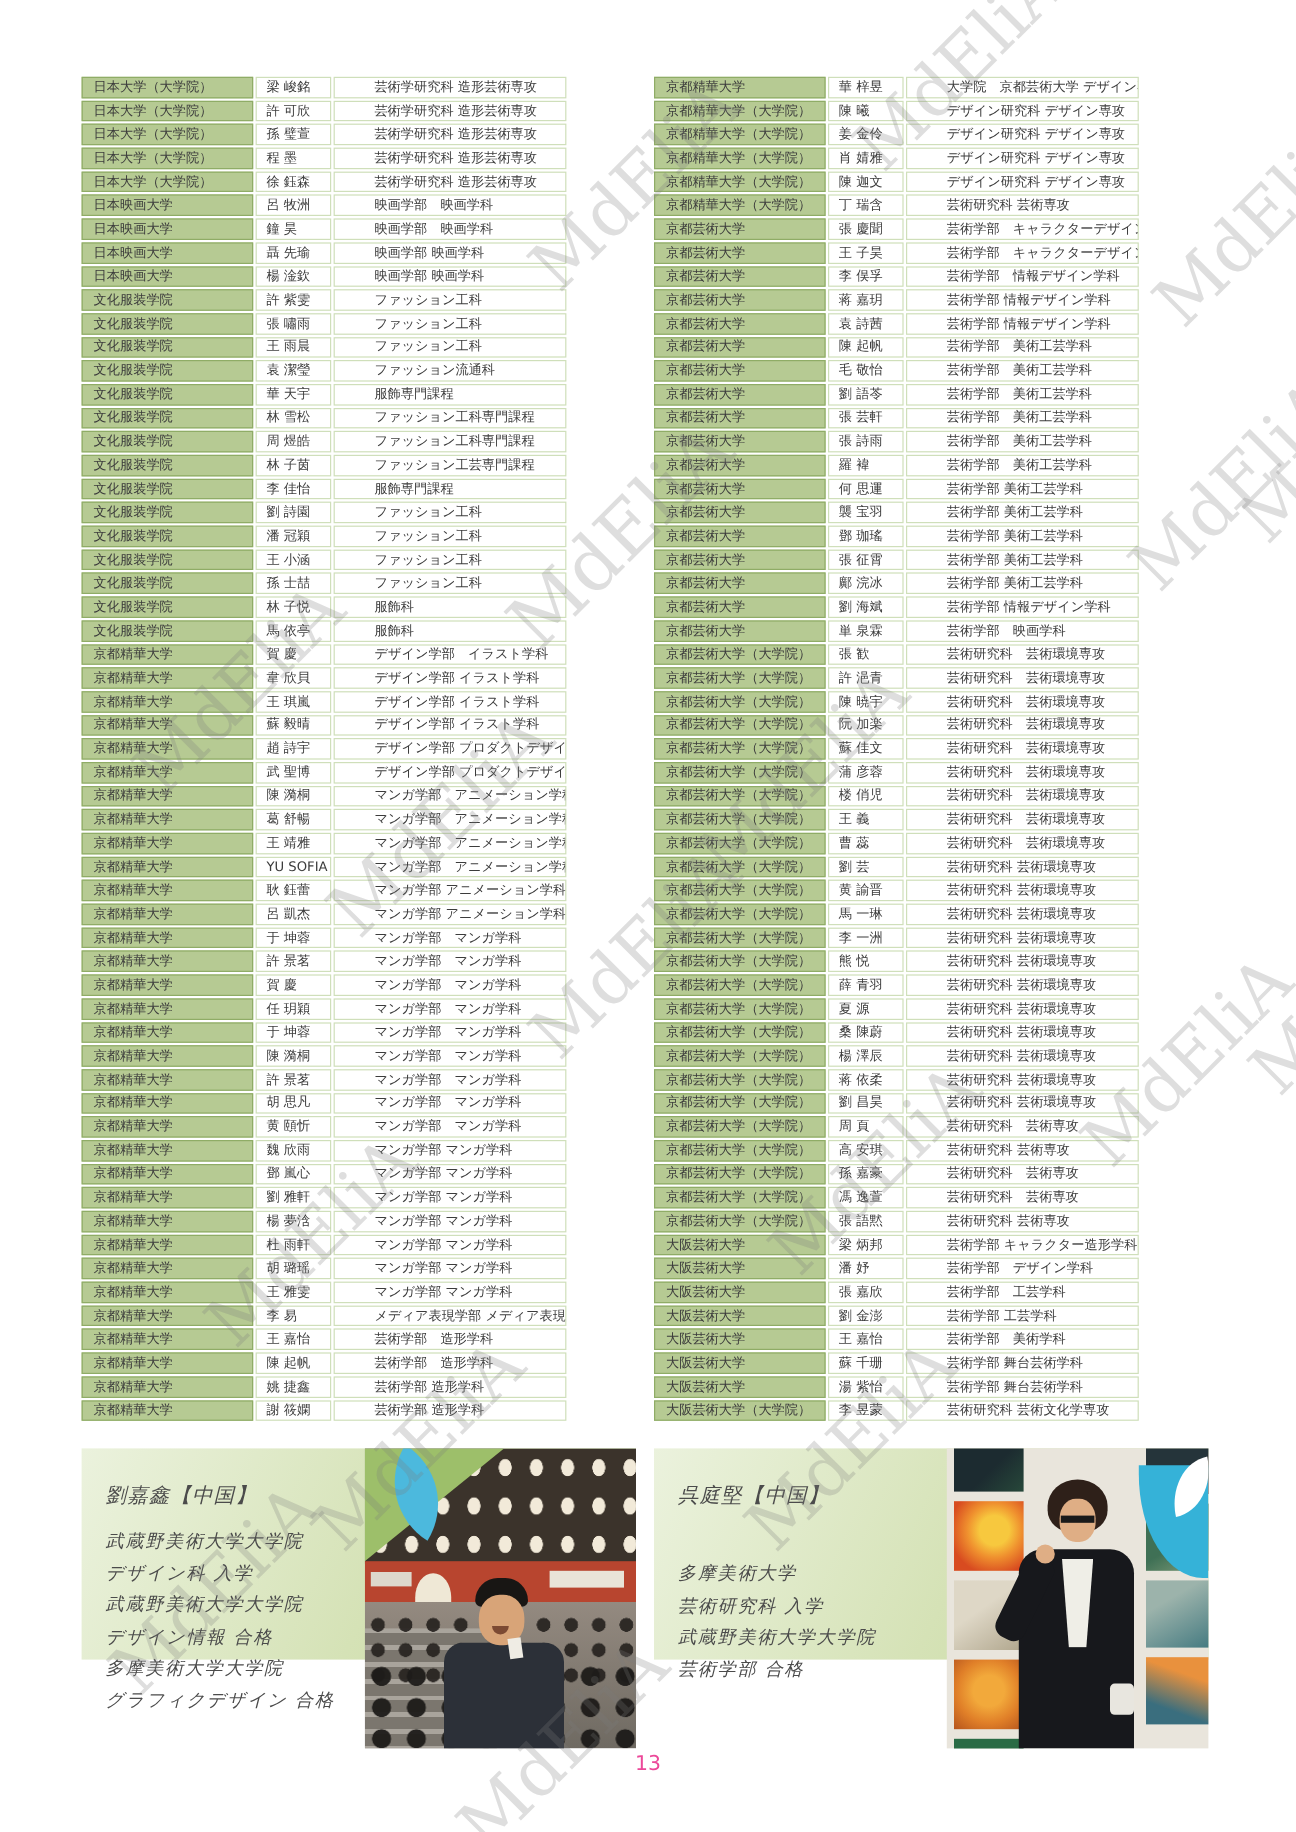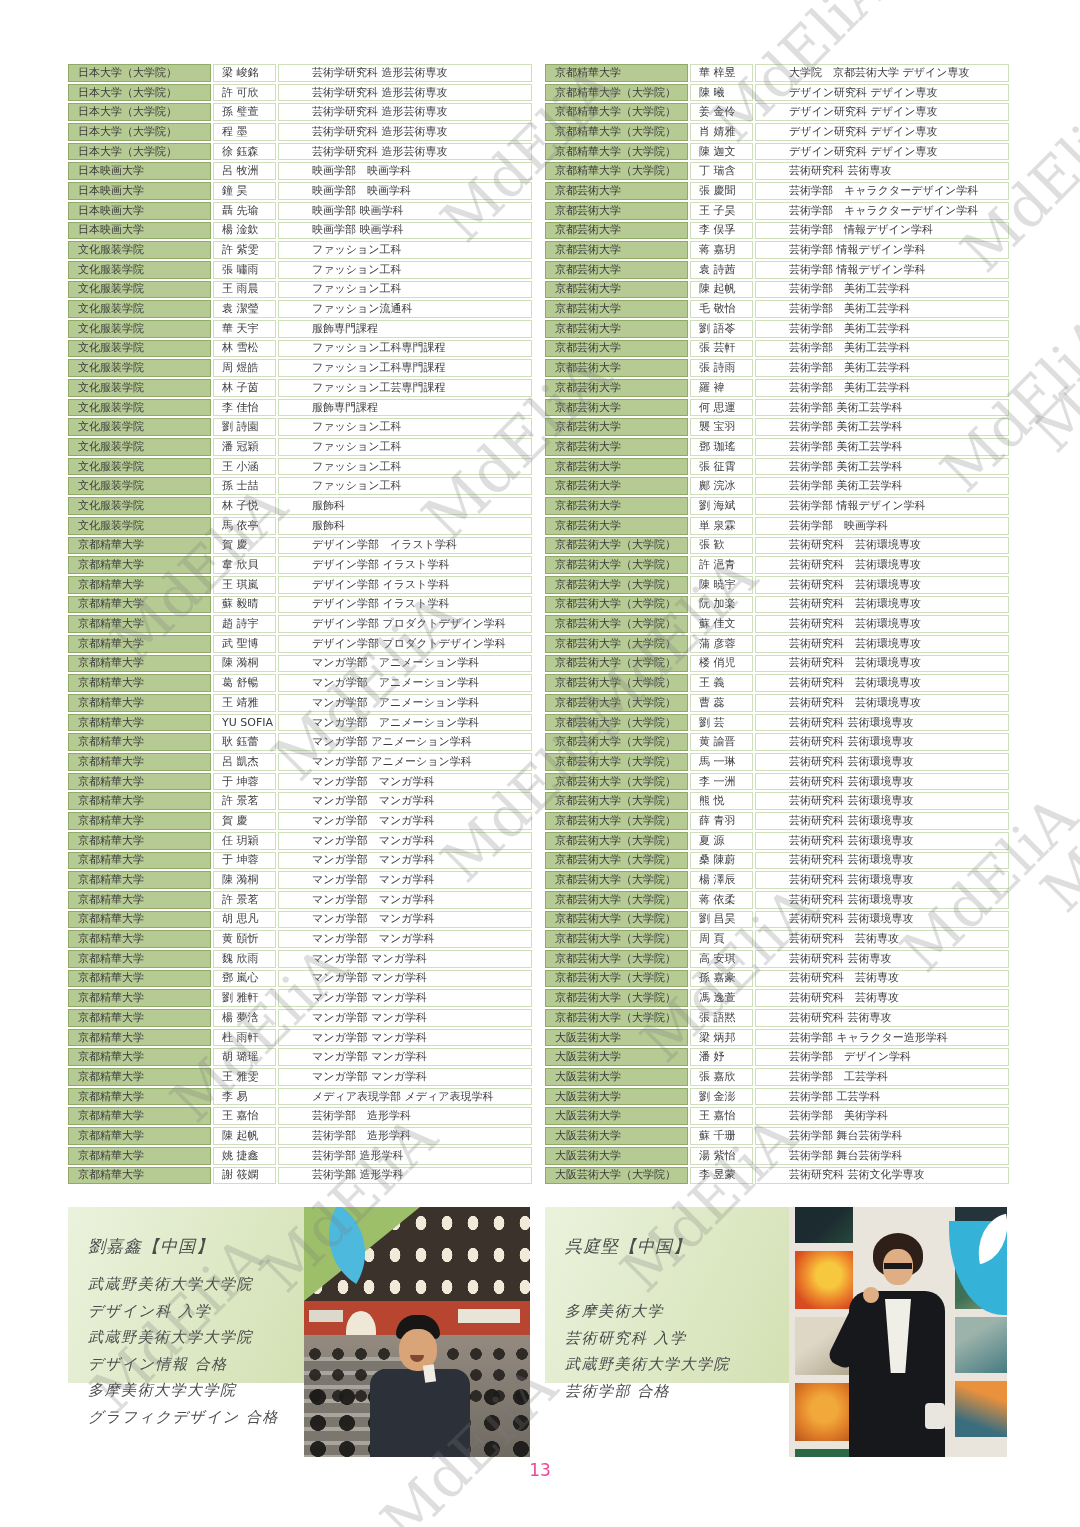--- a/index.html
+++ b/index.html
@@ -3,21 +3,21 @@
 <meta charset="utf-8">
 <style>
   html,body{margin:0;padding:0;background:#ffffff;}
   .page{position:relative;width:1080px;height:1527px;background:#ffffff;overflow:hidden;
         font-family:"DejaVu Sans","Liberation Sans",sans-serif;color:#3c3c3c;}
   
   .wm{position:absolute;font-family:"DejaVu Serif","Liberation Serif",serif;
       color:rgba(125,125,125,0.25);transform:rotate(-45deg);white-space:nowrap;
       pointer-events:none;user-select:none;z-index:5;}
   
-  .tcol{position:absolute;top:64px;width:464px;z-index:2;}
+  .tcol{position:absolute;top:64px;width:404px;z-index:2;}
   .tcol-left{left:68px;}
   .tcol-right{left:545px;}
   .trow{display:flex;gap:2px;margin-bottom:2px;height:17.7px;}
   .cell{box-sizing:border-box;display:flex;align-items:center;font-size:11px;
         line-height:12px;border:1px solid #cfdfba;background:#ffffff;overflow:hidden;
         white-space:nowrap;}
   .cell-uni{width:143px;background:#b6ca93;border-color:#8fac66;padding-left:9px;}
   .cell-name{width:63px;padding-left:8px;}
   .cell-dept{flex:1;padding-left:33px;}
   

